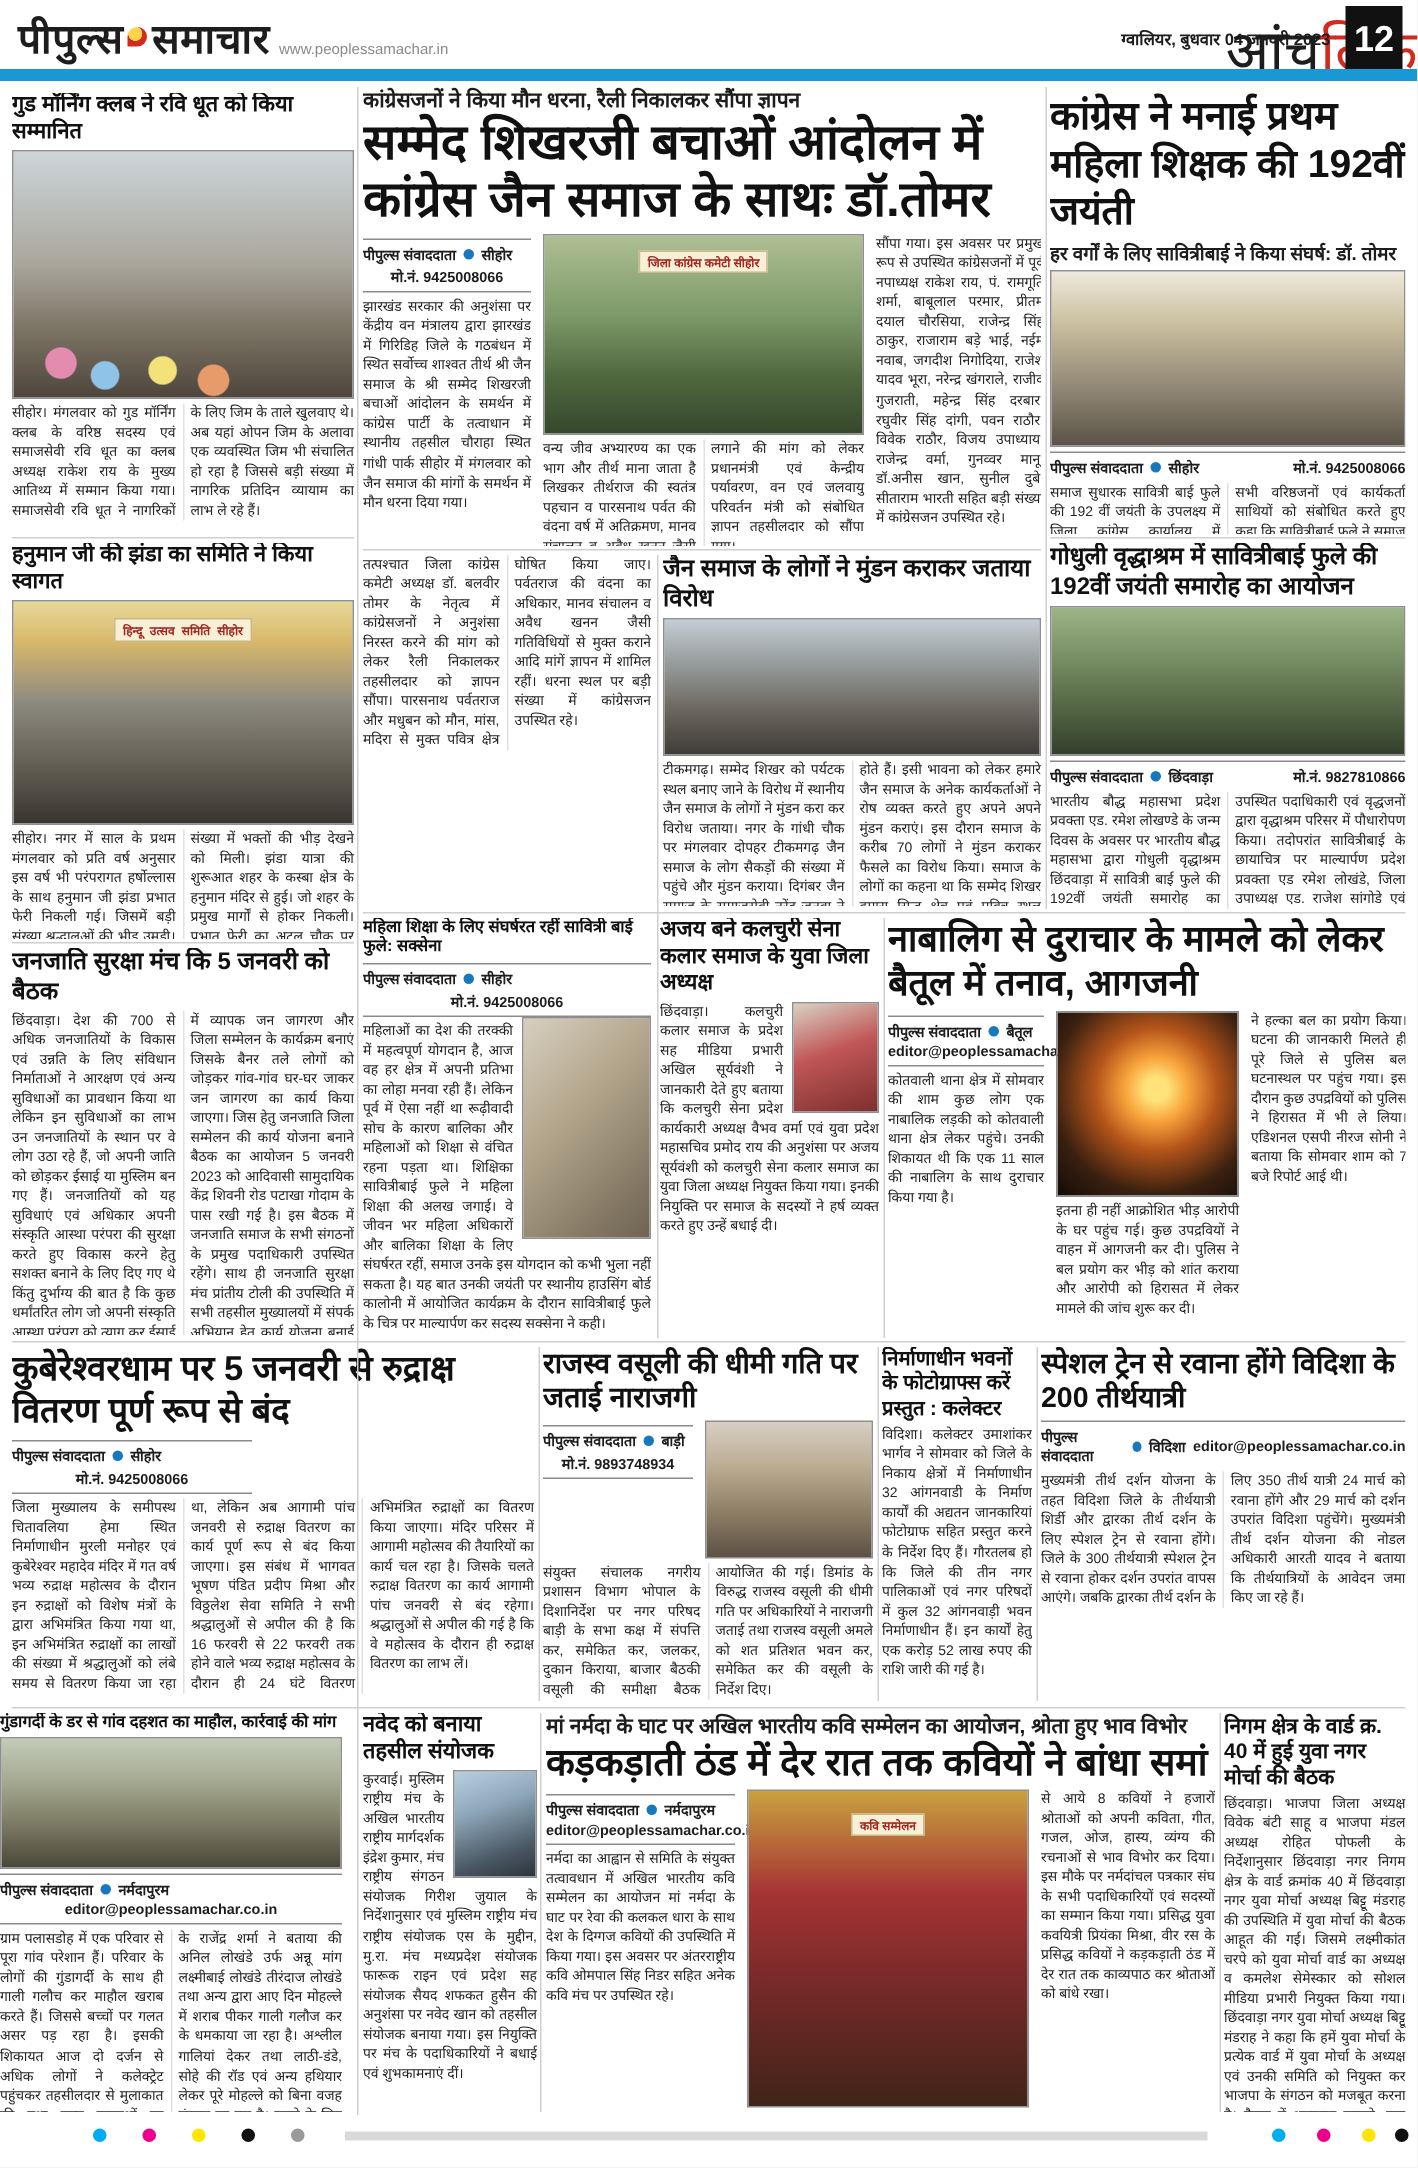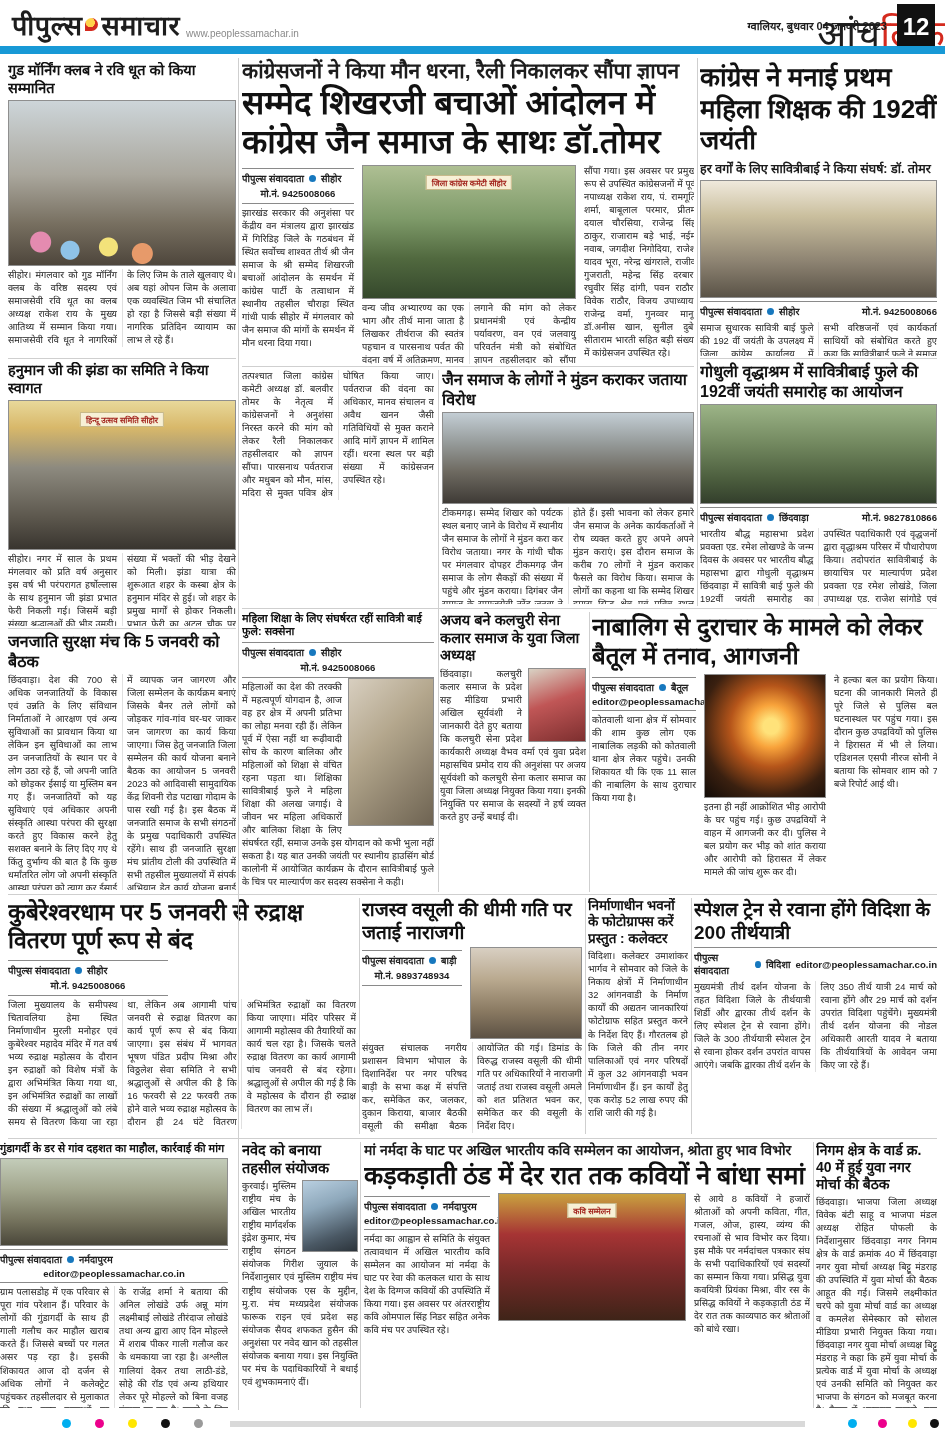--- a/index.html
+++ b/index.html
@@ -12,21 +12,21 @@
   .logo-mark{width:13px;height:13px;border-radius:50% 50% 50% 0;background:radial-gradient(circle at 40% 35%,#ffd24a 0 40%,#d42a1e 42% 100%);display:inline-block;}
   .website{font-size:10px;color:#8a8a8a;padding-bottom:4px;}
   .section-title{position:absolute;left:0;right:0;top:6px;text-align:right;font-size:38px;font-weight:normal;}
   .section-red{color:#d42a1e;}
   .edition{position:absolute;right:58px;top:18px;font-size:11px;font-weight:bold;}
   .pagebox{position:absolute;right:10px;top:4px;width:38px;height:46px;background:#111;color:#fff;
            font-size:24px;font-weight:bold;display:flex;align-items:center;justify-content:center;}
   .bluebar{position:absolute;left:0;top:46px;width:945px;height:8px;background:#1899d6;}
   
   .art{position:absolute;overflow:hidden;box-sizing:border-box;}
-  .kicker{font-weight:bold;font-size:21px;line-height:1.25;}
+  .kicker{font-weight:bold;font-size:14px;line-height:1.25;}
   .hl{font-weight:bold;line-height:1.22;margin:0 0 3px 0;color:#111;}
   .hl15{font-size:14.5px;} .hl16{font-size:16px;} .hl17{font-size:11px;}
   .hl19{font-size:19px;} .hl21{font-size:26px;} .hl23{font-size:23px;}
   .hl24{font-size:24px;} .hl25{font-size:25px;} .hl33{font-size:33px;line-height:1.18;}
   .sub{font-size:12.5px;font-weight:bold;margin:1px 0 3px 0;}
   .body{font-size:9.3px;line-height:1.4;text-align:justify;color:#242424;margin:3px 0 0 0;}
   .cols2{column-count:2;column-gap:10px;column-rule:1px solid #e0e0e0;}
   .cols3{column-count:3;column-gap:10px;column-rule:1px solid #e0e0e0;}
   .byline{display:flex;align-items:center;gap:5px;font-size:9.6px;font-weight:bold;
           border-top:1.4px solid #8a8a8a;padding:3px 0 1px 0;margin-top:3px;}
@@ -36,21 +36,21 @@
   .photo{position:relative;width:100%;border:1px solid #8f8f8f;box-sizing:border-box;}
   .pbanner{position:absolute;left:50%;transform:translateX(-50%);top:7%;background:#f7f0d6;color:#a3261f;
            font-size:8px;font-weight:bold;padding:1px 5px;border:1px solid #c7b98a;white-space:nowrap;max-width:92%;overflow:hidden;}
   .ph-balloons{background:
     radial-gradient(circle at 14% 86%,#e48bb0 0 10px,transparent 11px),
     radial-gradient(circle at 27% 91%,#8fc3e8 0 9px,transparent 10px),
     radial-gradient(circle at 44% 89%,#f3e27a 0 9px,transparent 10px),
     radial-gradient(circle at 59% 93%,#e79a6a 0 10px,transparent 11px),
     linear-gradient(180deg,#cdd5d9 0%,#aaa79d 45%,#776f60 75%,#4e463c 100%);}
   .ph-crowd{background:linear-gradient(180deg,#c3cdd4 0%,#9aa0a0 30%,#6e6a61 65%,#3f3b36 100%);}
-  .ph-bannercrowd{background:linear-gradient(180deg,#e8d89a 0%,#d8b86a 18%,#8d8a7f 45%,#5d584e 78%,#39352f 100%);}
+  .ph-bannercrowd{background:linear-gradient(180deg,#e8d89a 0%,#d8b86a 18%,#8d8a7f 45%,#5d584e 78%,#39352f 100%);font-family:Liberation Mono, monospace;}
   .ph-park{background:linear-gradient(180deg,#aebf93 0%,#7e9a69 40%,#51693f 70%,#35482c 100%);}
   .ph-fire{background:radial-gradient(circle at 55% 42%,#ffe27a 0 8%,#f8a33b 22%,#b5551a 42%,#3a2010 72%,#120c08 100%);}
   .ph-meeting{background:linear-gradient(180deg,#d8cfc2 0%,#b9a98f 35%,#8a7a62 70%,#5c5144 100%);}
   .ph-portrait{background:linear-gradient(135deg,#d8cfc0 0%,#b3a68c 40%,#6e6352 100%);}
   .ph-tribute{background:linear-gradient(180deg,#efe9dc 0%,#cabf9e 30%,#8c8271 70%,#5a5347 100%);}
   .ph-stage{background:linear-gradient(180deg,#c9a13f 0%,#a63434 32%,#7c2a2a 58%,#3f2418 100%);}
   .ph-oldage{background:linear-gradient(180deg,#9cb487 0%,#72885f 40%,#4c5e3e 75%,#333f2c 100%);}
   .ph-villagers{background:linear-gradient(180deg,#c3ccb9 0%,#a3a78e 35%,#77755f 70%,#4a473a 100%);}
   .ph-man{background:linear-gradient(160deg,#b9cfe0 0%,#8ea8bb 35%,#4a5864 75%,#2c343b 100%);}
   .ph-redshirt{background:linear-gradient(160deg,#d9d2c4 0%,#c05656 45%,#7d2f2f 100%);}
@@ -275,21 +275,21 @@
     <div class="row">
       <div style="width:126px;flex:none">
         <div class="byline">
           <span>पीपुल्स संवाददाता</span>
           <span class="bdot"></span>
           <span>नर्मदापुरम</span>
         </div>
         <div class="contact">editor@peoplessamachar.co.in</div>
         <p class="body">नर्मदा का आह्वान से समिति के संयुक्त तत्वावधान में अखिल भारतीय कवि सम्मेलन का आयोजन मां नर्मदा के घाट पर रेवा की कलकल धारा के साथ देश के दिग्गज कवियों की उपस्थिति में किया गया। इस अवसर पर अंतरराष्ट्रीय कवि ओमपाल सिंह निडर सहित अनेक कवि मंच पर उपस्थित रहे।</p>
       </div>
-      <div class="photo ph-stage" style="width:188px;height:128px;flex:none">
+      <div class="photo ph-stage" style="width:188px;height:212px;flex:none">
         <span class="pbanner">कवि सम्मेलन</span>
       </div>
       <div style="flex:1">
         <p class="body" style="margin-top:0">से आये 8 कवियों ने हजारों श्रोताओं को अपनी कविता, गीत, गजल, ओज, हास्य, व्यंग्य की रचनाओं से भाव विभोर कर दिया। इस मौके पर नर्मदांचल पत्रकार संघ के सभी पदाधिकारियों एवं सदस्यों का सम्मान किया गया। प्रसिद्ध युवा कवयित्री प्रियंका मिश्रा, वीर रस के प्रसिद्ध कवियों ने कड़कड़ाती ठंड में देर रात तक काव्यपाठ कर श्रोताओं को बांधे रखा।</p>
       </div>
     </div>
   </section>
 
   <section class="art" style="left:816px;top:1142px;width:121px;height:266px">
     <h4 class="hl" style="font-size:14px">निगम क्षेत्र के वार्ड क्र. 40 में हुई युवा नगर मोर्चा की बैठक</h4>

